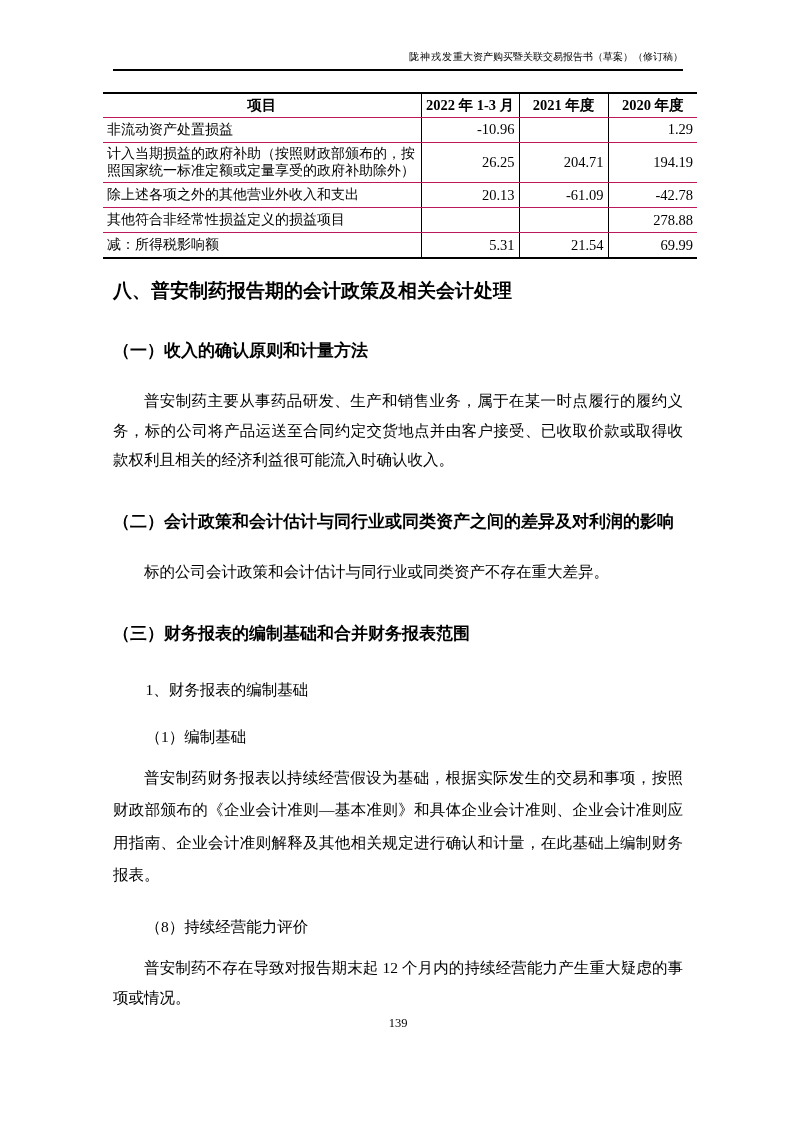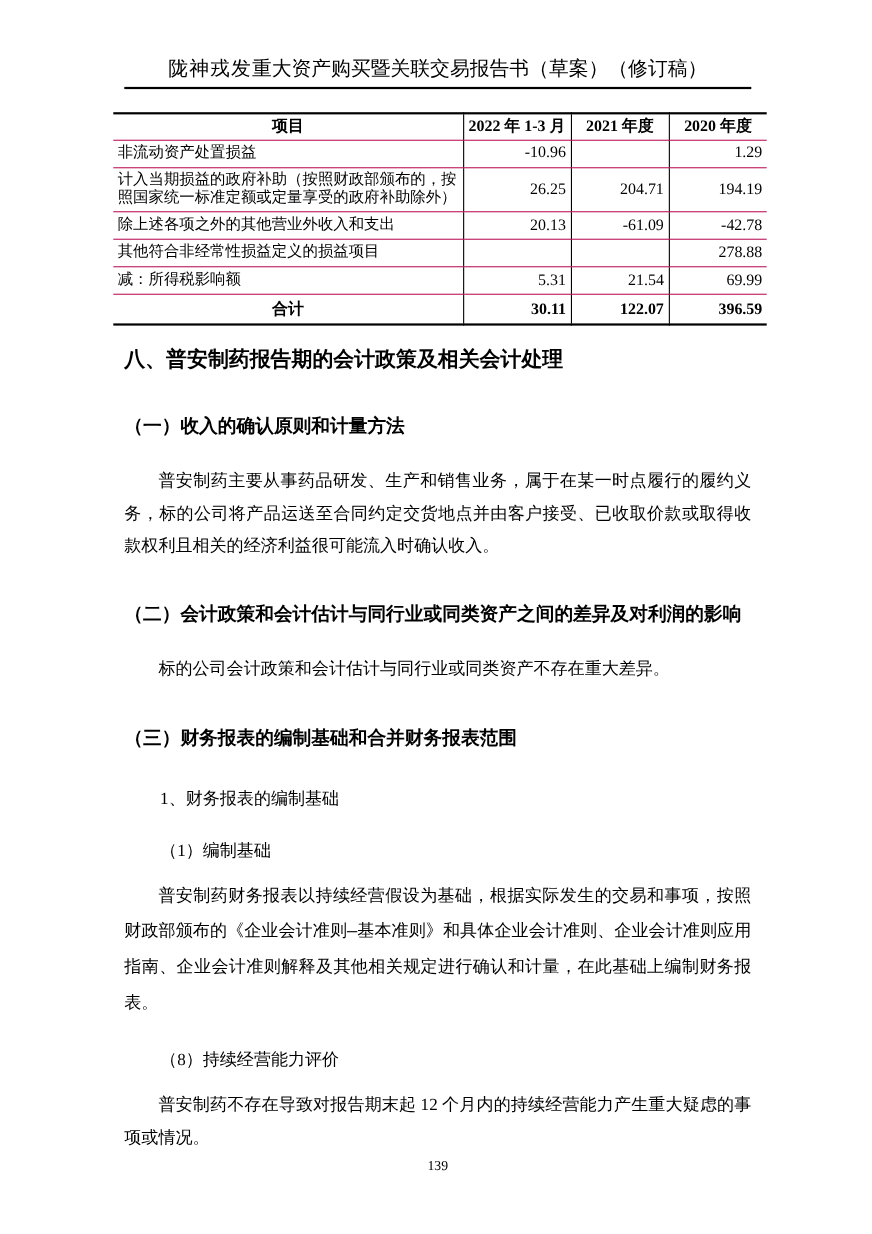--- a/index.html
+++ b/index.html
@@ -7,24 +7,24 @@
     width: 793px; height: 1122px;
     background: #ffffff;
     color: #000;
     font-family: "Liberation Serif", "DejaVu Serif", serif;
     overflow: hidden;
   }
   .page { padding: 50px 110px 0 113px; box-sizing: border-box; }
 
   
   .doc-header {
-    display: flex; justify-content: center; align-items: flex-end;
+    display: flex; justify-content: flex-end; align-items: flex-end;
     border-bottom: 2px solid #000;
     padding-bottom: 5px;
-    font-size: 18px;
+    font-size: 10px;
   }
   .doc-header .left  { letter-spacing: 1px; }
   .doc-header .right { }
 
   
   table.fin-table {
     width: 594px;
     margin: 21px 0 0 -10px;
     border-collapse: collapse;
     border-top: 2.5px solid #000;
@@ -67,21 +67,21 @@
   }
   .para {
     font-size: 15.5px; line-height: 1.92;
     text-align: justify; text-indent: 2em;
     margin: 15px 0 0 0;
   }
   .sub {
     font-size: 15.5px; text-indent: 2.1em;
     margin: 25px 0 0 0; line-height: 1.4;
   }
-  .para-wide { line-height: 2.08; font-family: Liberation Mono, monospace; }
+  .para-wide { line-height: 2.08; }
 
   
   .footer {
     text-align: center; font-size: 12.5px;
     margin-top: 4px;
   }
 </style>
 </head>
 <body>
 
@@ -131,26 +131,20 @@
         <td class="num"></td>
         <td class="num"></td>
         <td class="num">278.88</td>
       </tr>
       <tr class="row-std">
         <td class="item">减：所得税影响额</td>
         <td class="num">5.31</td>
         <td class="num">21.54</td>
         <td class="num">69.99</td>
       </tr>
-      <tr class="total-row">
-        <td class="item">合计</td>
-        <td class="num">30.11</td>
-        <td class="num">122.07</td>
-        <td class="num">396.59</td>
-      </tr>
     </tbody>
   </table>
 
   <div class="h1">八、普安制药报告期的会计政策及相关会计处理</div>
 
   <div class="h2">（一）收入的确认原则和计量方法</div>
   <p class="para">普安制药主要从事药品研发、生产和销售业务，属于在某一时点履行的履约义务，标的公司将产品运送至合同约定交货地点并由客户接受、已收取价款或取得收款权利且相关的经济利益很可能流入时确认收入。</p>
 
   <div class="h2">（二）会计政策和会计估计与同行业或同类资产之间的差异及对利润的影响</div>
   <p class="para">标的公司会计政策和会计估计与同行业或同类资产不存在重大差异。</p>

